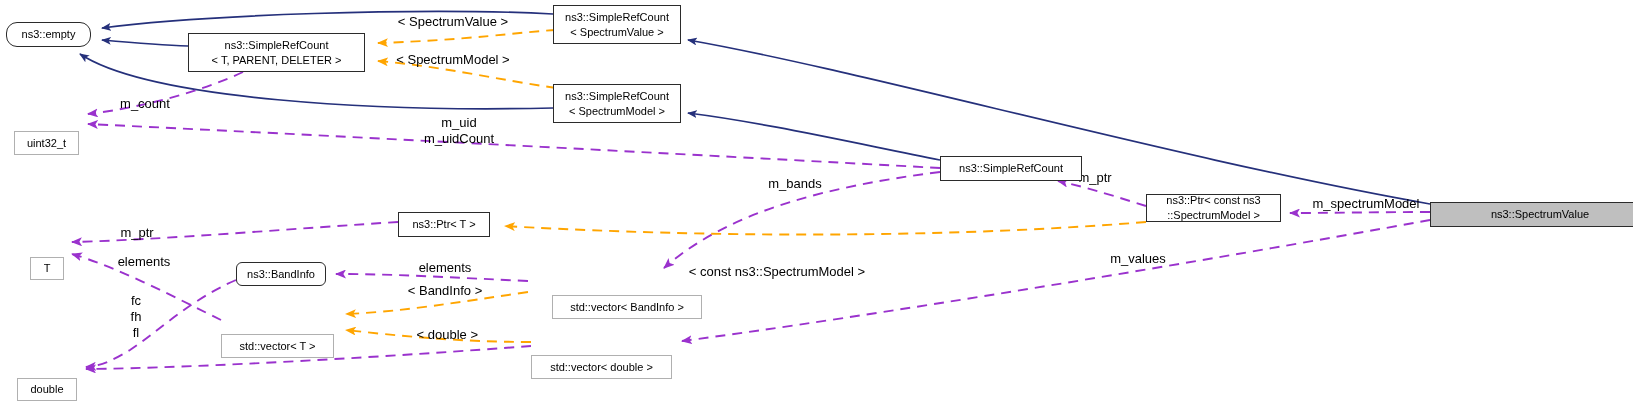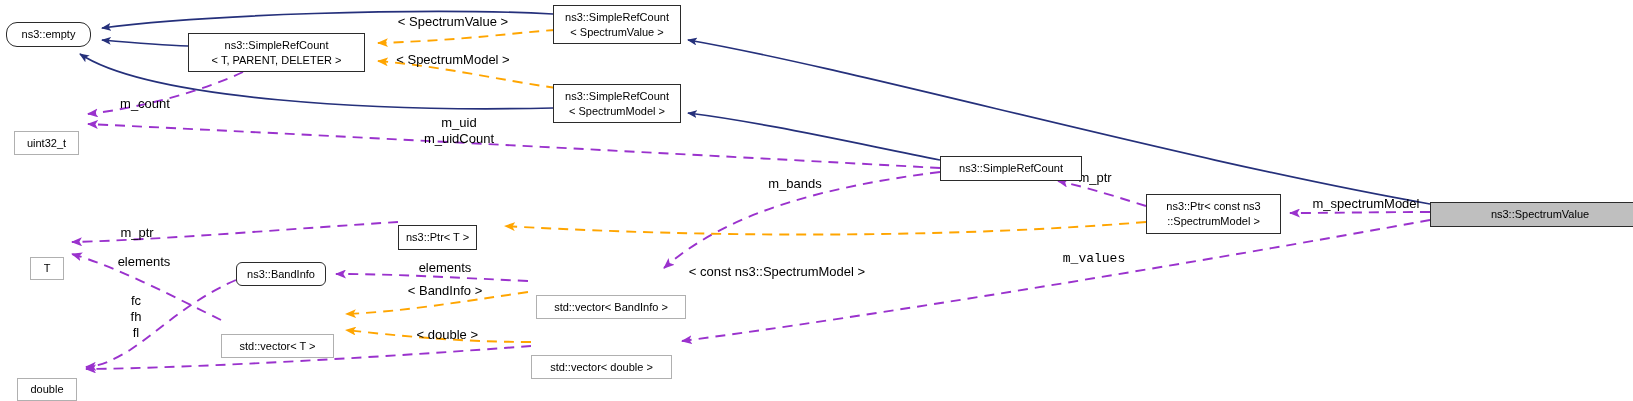--- a/index.html
+++ b/index.html
@@ -150,42 +150,42 @@
 
   <div class="node documented" style="left:553px; top:84px; width:128px; height:39px;">
     <span>ns3::SimpleRefCount
 &lt; SpectrumModel &gt;</span>
   </div>
 
   <div class="node documented" style="left:940px; top:156px; width:142px; height:25px;">
     <span>ns3::SimpleRefCount</span>
   </div>
 
-  <div class="node documented" style="left:1146px; top:194px; width:135px; height:40px;">
+  <div class="node documented" style="left:1146px; top:194px; width:135px; height:28px;">
     <span>ns3::Ptr&lt; const ns3
 ::SpectrumModel &gt;</span>
   </div>
 
   <div class="node current" style="left:1430px; top:202px; width:220px; height:25px;">
     <span>ns3::SpectrumValue</span>
   </div>
 
-  <div class="node documented" style="left:398px; top:225px; width:79px; height:25px;">
+  <div class="node documented" style="left:398px; top:212px; width:92px; height:25px;">
     <span>ns3::Ptr&lt; T &gt;</span>
   </div>
 
   <div class="node external" style="left:30px; top:234px; width:34px; height:23px;">
     <span>T</span>
   </div>
 
   <div class="node documented" style="left:236px; top:262px; width:90px; height:24px;border-radius:6px;">
     <span>ns3::BandInfo</span>
   </div>
 
-  <div class="node external" style="left:536px; top:272px; width:150px; height:24px;">
+  <div class="node external" style="left:552px; top:272px; width:150px; height:24px;">
     <span>std::vector&lt; BandInfo &gt;</span>
   </div>
 
   <div class="node external" style="left:531px; top:332px; width:141px; height:24px;">
     <span>std::vector&lt; double &gt;</span>
   </div>
 
   <div class="node external" style="left:221px; top:311px; width:113px; height:24px;">
     <span>std::vector&lt; T &gt;</span>
   </div>
@@ -206,21 +206,21 @@
   <div class="edge-label" style="left:760px; top:176px; width:70px;">m_bands</div>
 
   <div class="edge-label" style="left:1072px; top:170px; width:46px;">m_ptr</div>
 
   <div class="edge-label" style="left:1298px; top:196px; width:136px;">m_spectrumModel</div>
 
   <div class="edge-label" style="left:114px; top:225px; width:46px;">m_ptr</div>
 
   <div class="edge-label" style="left:666px; top:220px; width:222px;margin-top:44px;">&lt; const ns3::SpectrumModel &gt;</div>
 
-  <div class="edge-label" style="left:1056px; top:251px; width:76px;font-family:Liberation Mono, monospace;">m_values</div>
+  <div class="edge-label" style="left:1100px; top:251px; width:76px;">m_values</div>
 
   <div class="edge-label" style="left:106px; top:254px; width:76px;">elements</div>
 
   <div class="edge-label" style="left:404px; top:260px; width:82px;">elements</div>
 
   <div class="edge-label" style="left:404px; top:283px; width:82px;">&lt; BandInfo &gt;</div>
 
   <div class="edge-label" style="left:116px; top:293px; width:40px;">fc
 fh
 fl</div>

